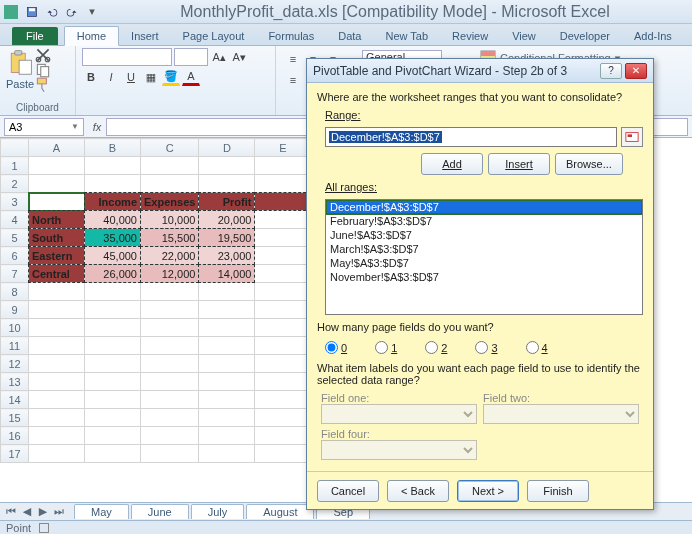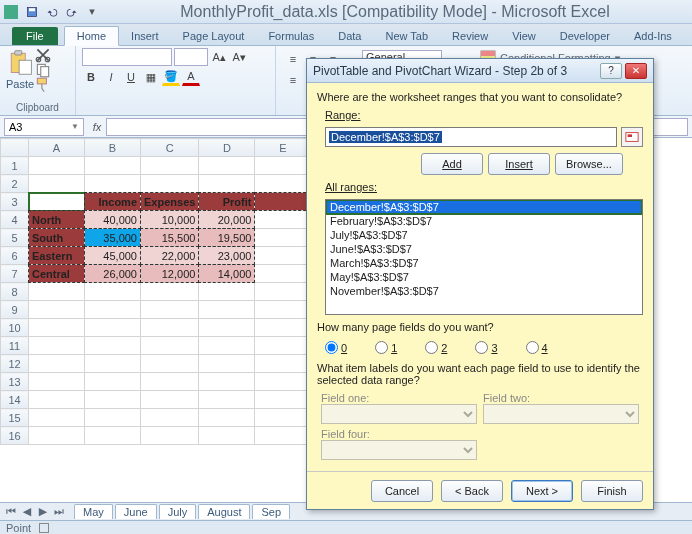--- a/index.html
+++ b/index.html
@@ -54,21 +54,21 @@
   .sel { outline:2px solid #2a6f2a; outline-offset:-1px; background:#fff; }
   
   .hdr-red { background:#9c3b3b; color:#fff; text-align:center; font-weight:bold;}
   .rowlabel { background:#9c3b3b; color:#fff; text-align:left !important; font-weight:bold; padding-left:4px;}
   .marq { position:relative; }
   .marq::after{ content:""; position:absolute; inset:-1px; border:1px dashed #333; pointer-events:none;}
 
   
   .sheetbar { position:absolute; left:0; right:0; bottom:14px; height:18px; background:#e6edf5; border-top:1px solid #a0b8d0; display:flex; align-items:center; padding-left:4px; gap:2px;}
   .navbtn { width:14px; height:14px; color:#5a6a7a; display:flex; align-items:center; justify-content:center;}
-  .stab { background:#fff; border:1px solid #a0b8d0; border-bottom:none; padding:1px 8px; color:#3b5a7a; border-radius:2px 2px 0 0; cursor:pointer;}
+  .stab { background:#fff; border:1px solid #a0b8d0; border-bottom:none; padding:1px 16px; color:#3b5a7a; border-radius:2px 2px 0 0; cursor:pointer;}
 
   
   .status { position:absolute; left:0; right:0; bottom:0; height:14px; background:#dfe9f3; border-top:1px solid #a0b8d0; display:flex; align-items:center; padding:0 6px; color:#5a6a7a;}
   .status .rec { width:10px; height:10px; border:1px solid #888; margin-left:8px;}
 
   
   .wizard { position:absolute; top:58px; left:306px; width:348px; height:452px; background:#fef9c3; border:1px solid #6080a0; box-shadow:2px 2px 6px rgba(0,0,0,.3); display:flex; flex-direction:column;}
   .wiz-title { height:24px; background:linear-gradient(#eaf2fb,#cfe0f2); display:flex; align-items:center; padding:0 6px; border-bottom:1px solid #a0b8d0;}
   .wiz-title-text { flex:1; color:#2a3a4a; font-size:12px;}
   .wiz-ctrl { width:22px; height:16px; margin-left:3px; border:1px solid #8aa; background:linear-gradient(#fefefe,#d8e4f0); display:flex; align-items:center; justify-content:center; font-size:10px; color:#334; border-radius:2px;}
@@ -86,21 +86,21 @@
   .listbox { height:116px; border:1px solid #7a7a7a; background:#fff; overflow-y:scroll; }
   .listbox .item { padding:1px 4px; cursor:default;}
   .listbox .item.sel { background:#1a6fe0; color:#fff;}
   .radios { display:flex; gap:28px; align-items:center; padding:2px 8px;}
   .radios label { display:flex; gap:3px; align-items:center; }
   .radios input { margin:0;}
   .radios u { text-decoration:underline;}
   .fieldgrid { display:grid; grid-template-columns:1fr 1fr; gap:4px 6px; padding:0 4px;}
   .fieldgrid .flab { color:#888;}
   .fieldgrid select { width:100%; height:20px; border:1px solid #aaa; background:#f4f4f4; color:#888;}
-  .wiz-footer { height:38px; border-top:1px solid #c8c8c8; display:flex; align-items:center; justify-content:flex-end; gap:8px; padding:9px 10px;}
+  .wiz-footer { height:38px; border-top:1px solid #c8c8c8; display:flex; align-items:center; gap:8px; padding:9px 10px;}
 </style>
 </head>
 <body>
 
 <div class="titlebar">
   <div class="sysicon"></div>
   <div class="qat-btn">
       <svg viewBox="0 0 16 16">
         <rect x="2" y="2" width="12" height="12" fill="#5b8bd4" stroke="#336"></rect>
         <rect x="4" y="3" width="8" height="4" fill="#fff"></rect>
@@ -275,21 +275,21 @@
           <th class="rowh">4</th>
           <td class="rowlabel marq">North</td>
           <td class="val marq" style="background: rgb(240, 212, 212);">40,000</td>
           <td class="val marq" style="background: rgb(240, 212, 212);">10,000</td>
           <td class="val marq" style="background: rgb(240, 212, 212);">20,000</td>
           <td class=""></td>
         </tr>
         <tr>
           <th class="rowh">5</th>
           <td class="rowlabel marq">South</td>
-          <td class="val marq" style="background: #0ea5e9;">35,000</td>
+          <td class="val marq" style="background: #14b8a6;">35,000</td>
           <td class="val marq" style="background: rgb(232, 188, 188);">15,500</td>
           <td class="val marq" style="background: rgb(232, 188, 188);">19,500</td>
           <td class=""></td>
         </tr>
         <tr>
           <th class="rowh">6</th>
           <td class="rowlabel marq">Eastern</td>
           <td class="val marq" style="background: rgb(240, 212, 212);">45,000</td>
           <td class="val marq" style="background: rgb(240, 212, 212);">22,000</td>
           <td class="val marq" style="background: rgb(240, 212, 212);">23,000</td>
@@ -362,20 +362,28 @@
         <tr>
           <th class="rowh">15</th>
           <td class=""></td>
           <td class=""></td>
           <td class=""></td>
           <td class=""></td>
           <td class=""></td>
         </tr>
         <tr>
           <th class="rowh">16</th>
+          <td class=""></td>
+          <td class=""></td>
+          <td class=""></td>
+          <td class=""></td>
+          <td class=""></td>
+        </tr>
+        <tr>
+          <th class="rowh">17</th>
           <td class=""></td>
           <td class=""></td>
           <td class=""></td>
           <td class=""></td>
           <td class=""></td>
         </tr>
       </tbody>
     </table>
 </div>
 
@@ -426,21 +434,20 @@
           <u>Insert</u>
         </div>
       <div class="dlg-btn">
           <span>Browse...</span>
         </div>
     </div>
     <div class="lbl" style="padding-left:8px"><u>All ranges:</u></div>
     <div class="listbox" id="rangeslist" style="margin-left:8px">
         <div class="item sel">December!$A$3:$D$7</div>
         <div class="item">February!$A$3:$D$7</div>
-        <div class="item">July!$A$3:$D$7</div>
         <div class="item">June!$A$3:$D$7</div>
         <div class="item">March!$A$3:$D$7</div>
         <div class="item">May!$A$3:$D$7</div>
         <div class="item">November!$A$3:$D$7</div>
       </div>
     <div class="lbl">How many page fields do you want?</div>
     <div class="radios" id="radios">
         <label>
           <input type="radio" name="pf" checked="" style="">
           <u>0</u>

